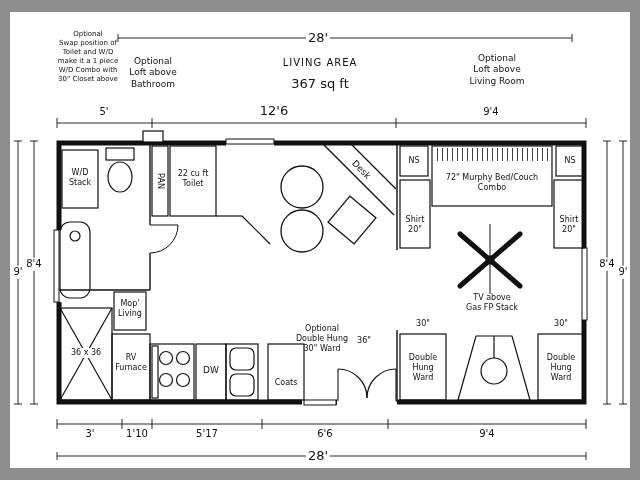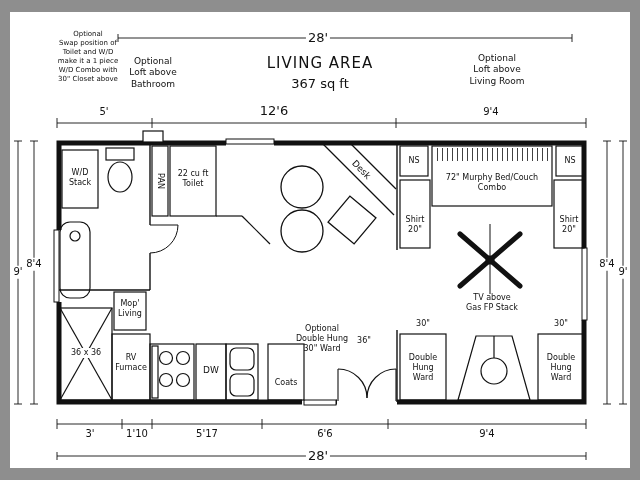--- a/index.html
+++ b/index.html
@@ -6,21 +6,21 @@
   .stage{position:relative;width:640px;height:480px;background:#8e8e8e;font-family:"DejaVu Sans",sans-serif;color:#111;overflow:hidden;}
   .paper{position:absolute;left:10px;top:12px;width:620px;height:456px;background:#ffffff;}
   svg.plan{position:absolute;left:0;top:0;}
   .lbl{position:absolute;transform:translate(-50%,-50%);text-align:center;white-space:nowrap;line-height:1.25;}
   .bg{background:#fff;padding:0 2px;}
   .f7{font-size:7px;line-height:1.3;}
   .f8{font-size:8px;}
   .f9{font-size:9px;}
   .f10{font-size:10px;}
   .f11{font-size:13px;}
-  .f15{font-size:15px;letter-spacing:1px;}
+  .f15{font-size:10px;letter-spacing:1px;}
   .rot90{transform:translate(-50%,-50%) rotate(90deg);}
   .rot45{transform:translate(-50%,-50%) rotate(45deg);}
 </style>
 </head>
 <body>
 
 <div class="stage">
   <div class="paper"></div>
 
   <svg class="plan" width="640" height="480" viewBox="0 0 640 480">

